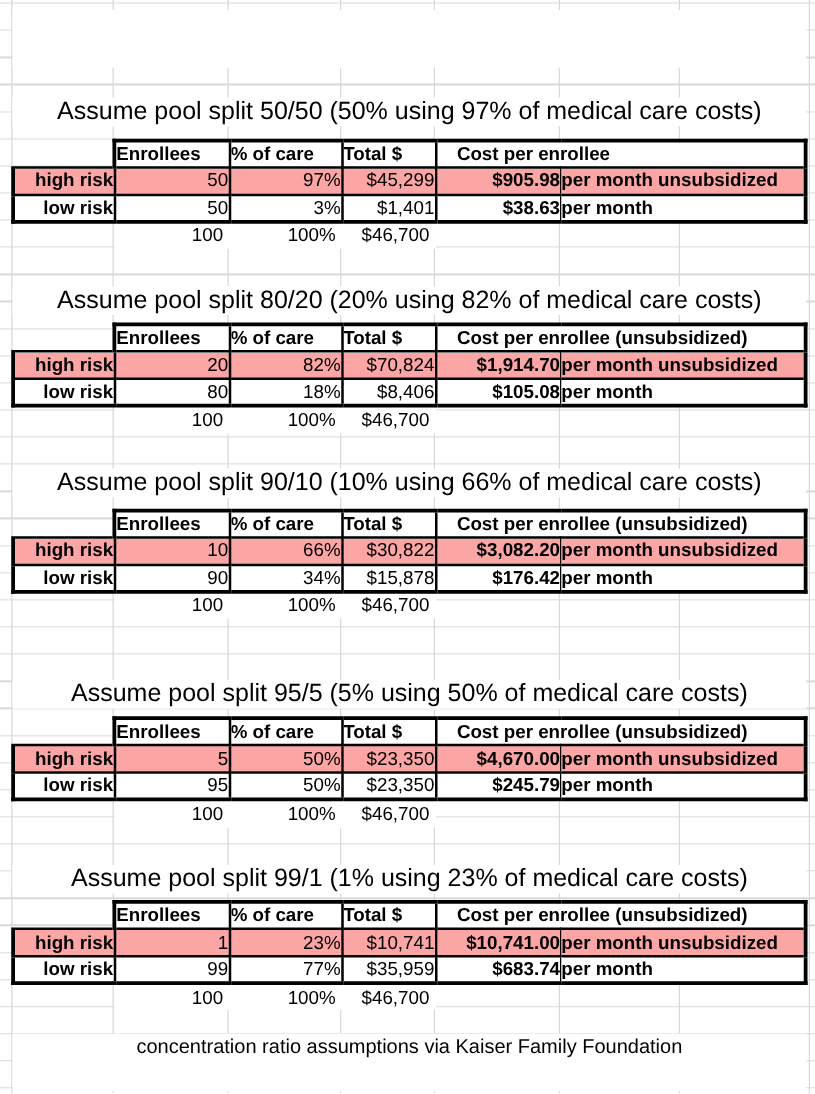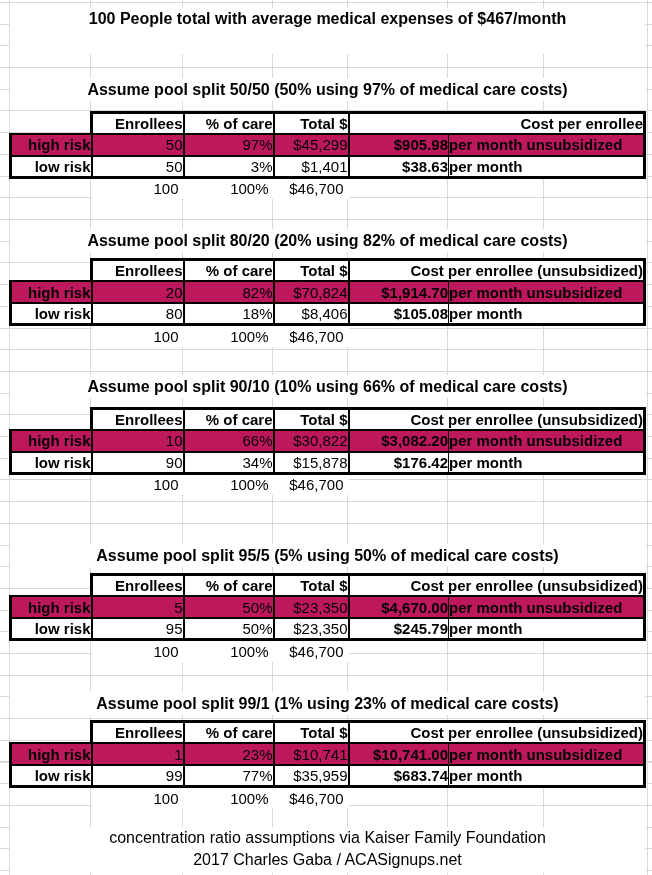--- a/index.html
+++ b/index.html
@@ -15,58 +15,57 @@
   }
   .vline{position:absolute;top:0;bottom:0;width:1px;background:#d9d9d9;}
   
   .band{position:absolute;left:10px;width:635px;background:#fff;}
   .cline{font-weight:bold;font-size:16px;text-align:center;height:22px;line-height:22px;white-space:nowrap;}
   #title-block{top:8px;height:46px;}
   #footer-block{top:827px;height:46px;}
   .footer-line{font-size:16px;font-weight:normal;text-align:center;height:22px;line-height:22px;white-space:nowrap;}
   .section-title{
     position:absolute;left:10px;width:635px;height:23px;line-height:23px;background:#fff;
-    font-weight:bold;font-size:16px;text-align:center;white-space:nowrap;
+    font-weight:normal;font-size:20px;text-align:center;white-space:nowrap;
   }
   
   table.pool{position:absolute;left:9px;border-collapse:collapse;table-layout:fixed;font-size:15px;}
   table.pool td{padding:0;height:21.7px;overflow:hidden;white-space:nowrap;box-sizing:border-box;}
   td.eh{background:transparent;border:none;}
-  td.h{font-weight:bold;text-align:right;background:#fff;border-top:3px solid #000;border-bottom:2px solid #000;}
+  td.h{font-weight:bold;text-align:left;background:#fff;border-top:3px solid #000;border-bottom:2px solid #000;}
   td.h.first{border-left:3px solid #000;}
   td.h.mid{border-right:2px solid #000;}
   td.h.last{border-right:3px solid #000;padding-left:16px;}
   td.lbl{font-weight:bold;text-align:right;padding-right:4px;border-left:3px solid #000;border-right:2px solid #000;background:#fff;}
   td.num{text-align:right;padding-right:5px;border-right:2px solid #000;background:#fff;}
   td.cost{font-weight:bold;text-align:right;padding-right:5px;border-right:1px solid #000;background:#fff;}
   td.note{font-weight:bold;text-align:left;padding-left:4px;border-right:3px solid #000;background:#fff;}
   tr.r1 td{border-bottom:2px solid #000;}
   tr.r1 td.lbl{border-top:2px solid #000;}
   tr.r2 td{border-bottom:3px solid #000;}
-  tr.hi td{background:#be185d;}
+  tr.hi td{background:#fca5a5;}
   tr.tot td{border:none;font-weight:normal;text-align:right;padding-right:5px;background:transparent;}
   tr.tot td.white{background:#fff;}
 </style>
 </head>
 <body>
 
 <div id="screen">
   <div class="hgrid">
       <div class="vline" style="left: 9px;"></div>
       <div class="vline" style="left: 90px;"></div>
       <div class="vline" style="left: 182px;"></div>
       <div class="vline" style="left: 272px;"></div>
       <div class="vline" style="left: 347px;"></div>
       <div class="vline" style="left: 447px;"></div>
       <div class="vline" style="left: 543px;"></div>
       <div class="vline" style="left: 647px;"></div>
     </div>
 
   <div class="band" id="title-block">
-    <div class="cline">100 People total with average medical expenses of $467/month</div>
   </div>
 
   <div id="sections">
       <div class="section-title" style="top: 78px;">Assume pool split 50/50 (50% using 97% of medical care costs)</div>
       <table class="pool" style="top: 110.7px;">
         <colgroup>
           <col style="width: 81px;">
           <col style="width: 92px;">
           <col style="width: 90px;">
           <col style="width: 75px;">
@@ -280,15 +279,14 @@
             <td class="white">$46,700</td>
             <td></td>
             <td></td>
           </tr>
         </tbody>
       </table>
     </div>
 
   <div class="band" id="footer-block">
     <div class="footer-line">concentration ratio assumptions via Kaiser Family Foundation</div>
-    <div class="footer-line">2017 Charles Gaba / ACASignups.net</div>
   </div>
 </div>
 
 </body></html>

